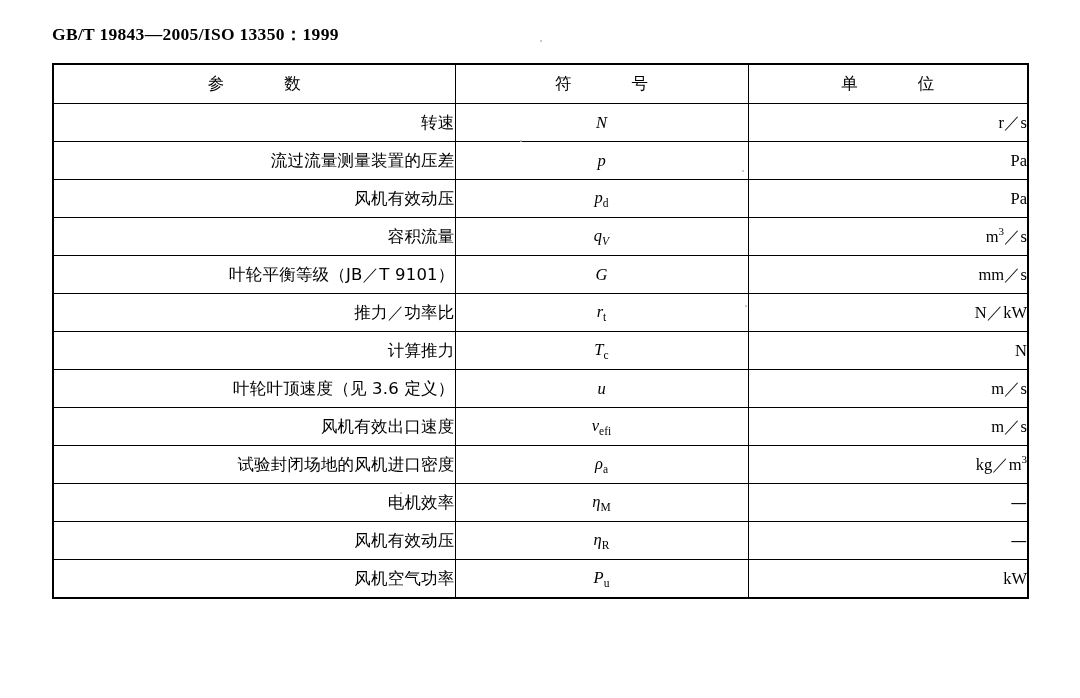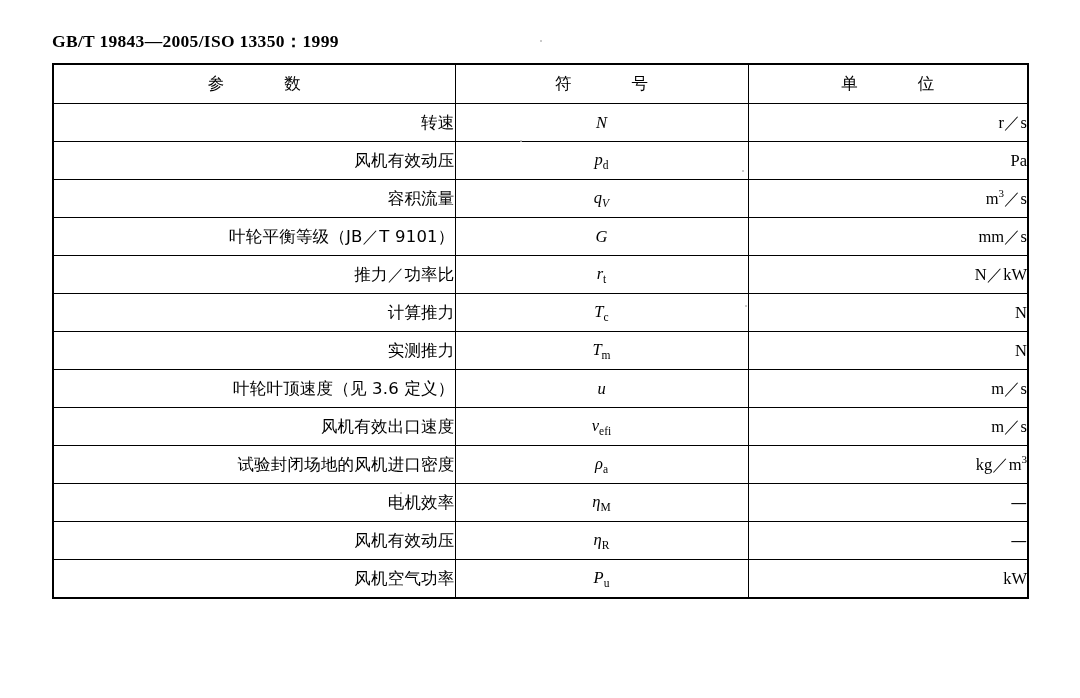--- a/index.html
+++ b/index.html
@@ -17,21 +17,21 @@
   }
   .page {
     position: relative;
     width: 1080px;
     height: 698px;
     box-sizing: border-box;
   }
   .header {
     position: absolute;
     left: 52px;
-    top: 29px;
+    top: 22px;
     font-family: "Liberation Serif", serif;
     font-weight: bold;
     font-size: 17.5px;
     letter-spacing: 0.3px;
     white-space: nowrap;
   }
   .table-wrap {
     position: absolute;
     left: 52px;
     top: 63px;
@@ -128,20 +128,25 @@
           <th><span class="th-sp">单　　位</span></th>
         </tr>
       </thead>
       <tbody id="table-body">
           <tr>
             <td class="param">转速</td>
             <td class="symbol">N</td>
             <td class="unit">r／s</td>
           </tr>
           <tr>
+            <td class="param">流过流量测量装置的压差</td>
+            <td class="symbol">p</td>
+            <td class="unit">Pa</td>
+          </tr>
+          <tr>
             <td class="param">风机有效动压</td>
             <td class="symbol">p<span class="sub nonital">d</span></td>
             <td class="unit">Pa</td>
           </tr>
           <tr>
             <td class="param">容积流量</td>
             <td class="symbol">q<span class="sub">V</span></td>
             <td class="unit">m<span class="sup">3</span>／s</td>
           </tr>
           <tr>
@@ -150,25 +155,20 @@
             <td class="unit">mm／s</td>
           </tr>
           <tr>
             <td class="param">推力／功率比</td>
             <td class="symbol">r<span class="sub nonital">t</span></td>
             <td class="unit">N／kW</td>
           </tr>
           <tr>
             <td class="param">计算推力</td>
             <td class="symbol">T<span class="sub nonital">c</span></td>
-            <td class="unit">N</td>
-          </tr>
-          <tr>
-            <td class="param">实测推力</td>
-            <td class="symbol">T<span class="sub nonital">m</span></td>
             <td class="unit">N</td>
           </tr>
           <tr>
             <td class="param">叶轮叶顶速度（见 3.6 定义）</td>
             <td class="symbol">u</td>
             <td class="unit">m／s</td>
           </tr>
           <tr>
             <td class="param">风机有效出口速度</td>
             <td class="symbol">v<span class="sub nonital">efi</span></td>

